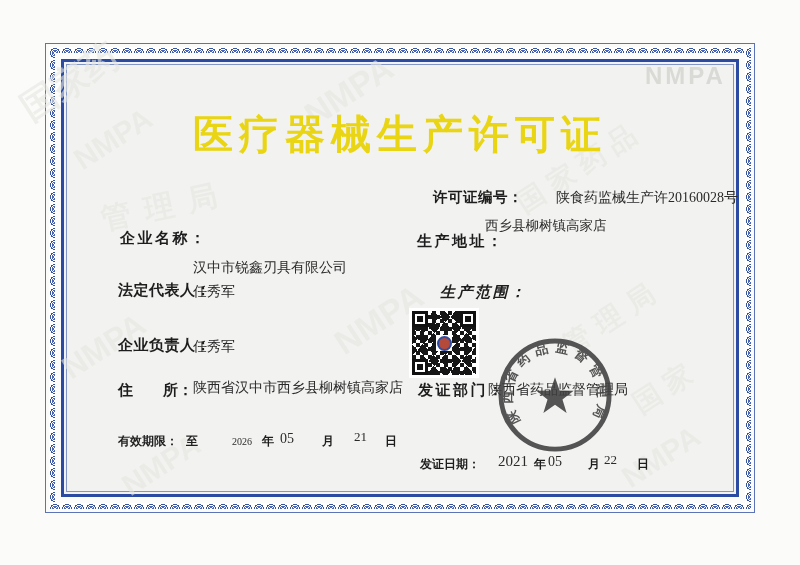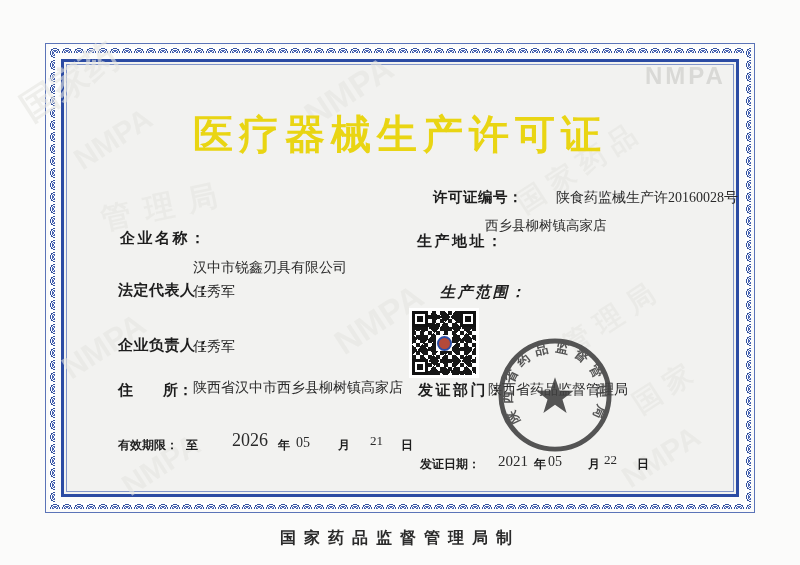--- a/index.html
+++ b/index.html
@@ -141,21 +141,21 @@
     <div class="finder f-bl"></div>
     <div class="qr-logo"></div>
   </div>
 
   <span class="lbl lbl4" style="left:418px; top:381px;">发证部门：</span>
   <span class="val" style="left:488px; top:381px;">陕西省药品监督管理局</span>
 
   <div class="daterow" style="left:118px; top:433px;">
     <span class="u">有效期限：</span>
     <span class="u" style="margin-left:8px;">至</span>
-    <span class="n" style="margin-left:34px; font-size:18px;">2026</span>
+    <span class="n" style="margin-left:34px; font-size:10px;">2026</span>
     <span class="u" style="margin-left:10px;">年</span>
     <span class="n" style="margin-left:6px;">05</span>
     <span class="u" style="margin-left:28px;">月</span>
     <span class="n" style="margin-left:20px; font-size:13px; transform:translateY(-5px);">21</span>
     <span class="u" style="margin-left:18px;">日</span>
   </div>
 
   <div class="daterow" style="left:420px; top:456px;">
     <span class="u">发证日期：</span>
     <span class="n" style="margin-left:18px; font-size:15px;">2021</span>
@@ -170,15 +170,14 @@
     <circle cx="60" cy="60" r="55" fill="none" stroke="#3f3f3f" stroke-width="5"></circle>
     <defs>
       <path id="sealArc" d="M 26.3,88.3 A 44,44 0 1 1 93.7,88.3" fill="none"></path>
     </defs>
     <text font-size="13.5" font-weight="bold" fill="#3f3f3f" letter-spacing="6">
       <textPath href="#sealArc" startOffset="2">陕西省药品监督管理局</textPath>
     </text>
     <polygon fill="#3f3f3f" points="60,42 64.7,55.5 79,55.8 67.6,64.5 71.8,78.2 60,70 48.2,78.2 52.4,64.5 41,55.8 55.3,55.5"></polygon>
   </svg>
 
-  <div class="footer">国家药品监督管理局制</div>
 
 </div>
 
 </body></html>

